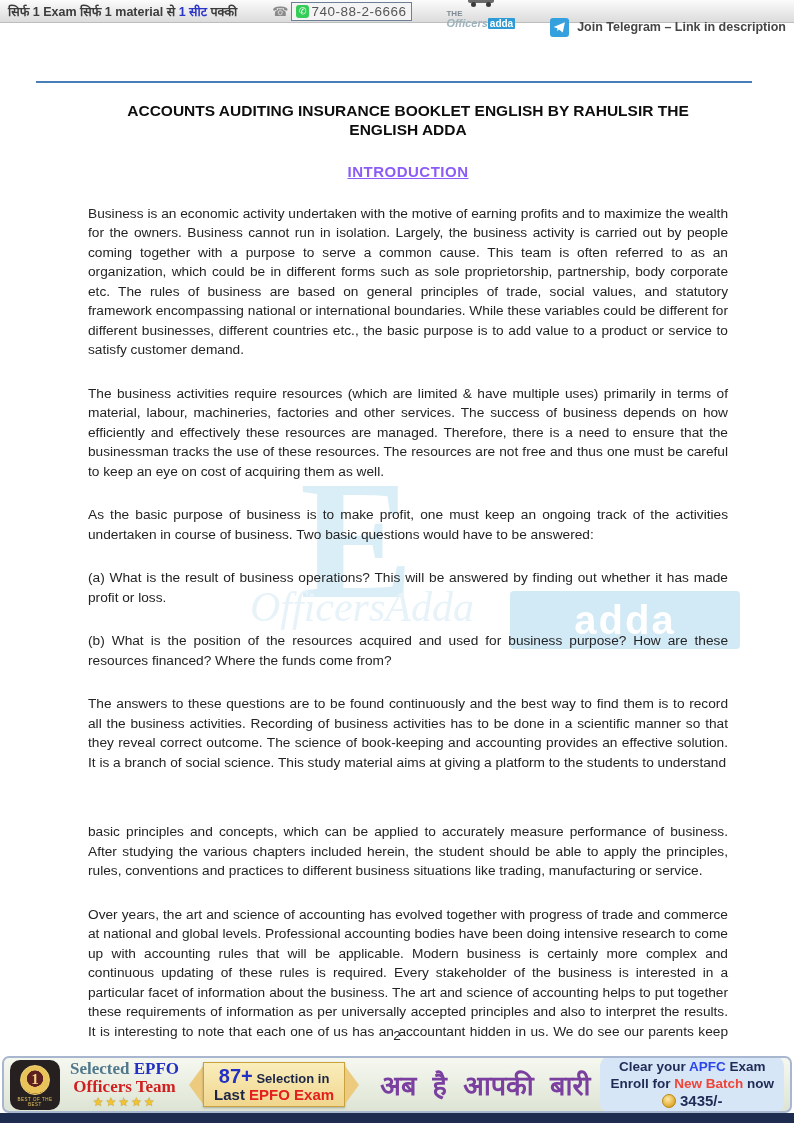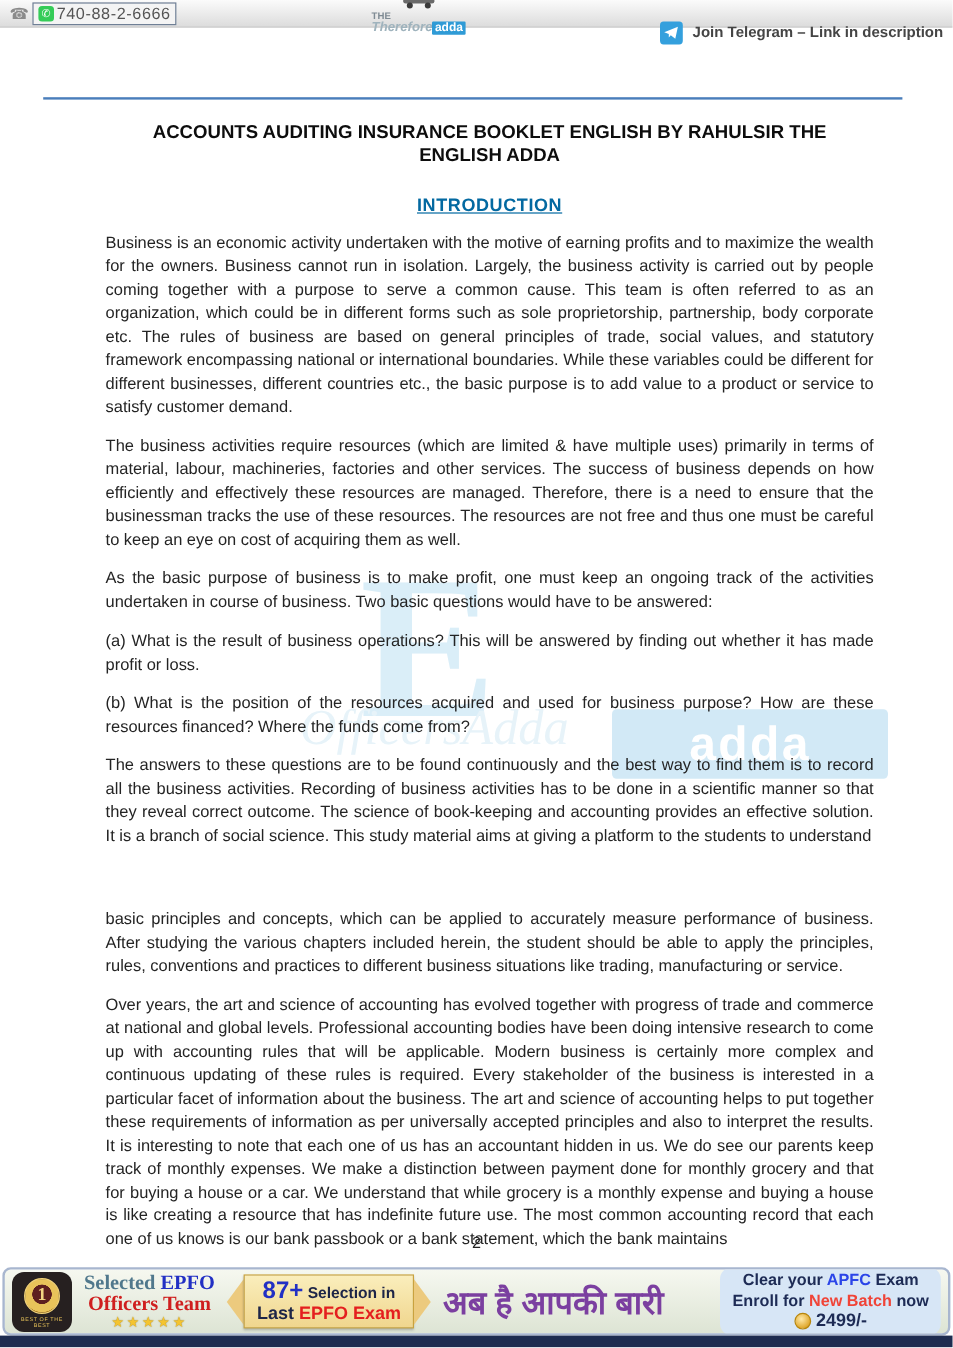--- a/index.html
+++ b/index.html
@@ -33,22 +33,22 @@
   .logo-text .off { font-size:11px; color:#9fb3bd; font-style:italic; }
   .logo-text .adda { background:#2f9bd6; color:#fff; padding:0 2px; border-radius:1px; font-style:normal; font-size:10px; }
   .tg-group { display:flex; align-items:center; gap:8px;margin-top:32px; }
   .tg-icon { width:19px; height:19px; background:#34a0dd; border-radius:3px; display:flex; align-items:center; justify-content:center; }
   .join-text { color:#454545; }
 
   
   .doc { position:absolute; top:23px; left:0; right:0; bottom:80px; padding:0 66px 0 88px; overflow:hidden; }
   .doc-rule { border:none; border-top:2px solid #4a7ebb; margin:58px -24px 0 -52px; }
   .doc-title { margin:18px auto 0; max-width:630px; text-align:center; font-size:15.5px; font-weight:bold; color:#0d0d0d; line-height:1.25; position:relative; z-index:2; }
-  .doc-heading { margin-top:23px; text-align:center; font-size:15px; font-weight:bold; text-decoration:underline; color:#0369a1; letter-spacing:0.5px; position:relative; z-index:2; }
-  .doc p { margin-top:13px; font-size:13.7px; line-height:19.5px; text-align:justify; color:#242424; position:relative; z-index:2; }
+  .doc-heading { margin-top:23px; text-align:center; font-size:15px; font-weight:bold; text-decoration:underline; color:#8b5cf6; letter-spacing:0.5px; position:relative; z-index:2; }
+  .doc p { margin-top:24px; font-size:13.7px; line-height:19.5px; text-align:justify; color:#242424; position:relative; z-index:2; }
   .doc p.block-gap { margin-top:50px; }
 
   
   .watermark { position:absolute; inset:0; z-index:1; pointer-events:none; }
   .wm-letter { position:absolute; left:300px; top:420px; font-size:170px; font-weight:bold; color:#daeef8; font-family:"Liberation Serif", serif; }
   .wm-script { position:absolute; left:250px; top:560px; font-size:42px; font-style:italic; color:#e7f3f9; font-family:"Liberation Serif", serif; }
   .wm-box { position:absolute; left:510px; top:568px; width:230px; height:58px; background:#c3e2f3; opacity:0.75; border-radius:4px;
     display:flex; align-items:center; justify-content:center; font-size:40px; font-weight:bold; color:#ffffff; letter-spacing:2px; }
 
   .page-num { position:absolute; left:0; right:0; top:1028px; text-align:center; font-size:13.5px; color:#222; z-index:2; }
@@ -76,52 +76,53 @@
   .wing.left { border-width:19px 14px 19px 0; border-color:transparent #ecca7e transparent transparent; }
   .wing.right { border-width:19px 0 19px 14px; border-color:transparent transparent transparent #ecca7e; }
   .ribbon {
     background:linear-gradient(#faeebc,#f0d68e); border:1px solid #c9a23e; padding:2px 10px;
     text-align:center; line-height:1.1; box-shadow:0 1px 2px rgba(0,0,0,0.25);
   }
   .ribbon .r1 { font-size:13px; font-weight:bold; color:#1d2547; }
   .ribbon .r1 .big { font-size:20px; color:#2230c4; }
   .ribbon .r2 { font-size:15px; font-weight:bold; color:#1d2547; }
   .ribbon .r2 .red { color:#e41f1f; }
-  .hindi-tag { font-size:27px; font-weight:bold; color:#7b3fa0; flex:1 1 auto; text-align:left; white-space:nowrap; font-family:Liberation Sans, sans-serif; }
+  .hindi-tag { font-size:27px; font-weight:bold; color:#7b3fa0; flex:1 1 auto; text-align:right; white-space:nowrap; font-family:Liberation Mono, monospace; }
   .offer { background:#d7e6f6; border-radius:10px; padding:3px 10px; text-align:center; line-height:1.2;
     font-size:13.5px; font-weight:bold; color:#1d2b55; flex:0 0 auto; }
   .offer .blue { color:#2b45e8; } .offer .red { color:#f04438; }
   .offer .price-row { display:flex; align-items:center; justify-content:center; gap:4px; font-size:15px; }
   .coin-icon { width:14px; height:14px; border-radius:50%; display:inline-block;
     background:radial-gradient(circle at 40% 35%, #ffe9a8, #e0a92f 70%, #9c6f14); border:1px solid #b8860b; }
   .bottom-strip { position:absolute; left:0; right:0; bottom:0; height:10px; background:#1e2c50; }
 </style>
 </head>
 <body>
 
 <div class="page">
 
   <div class="top-banner">
+    <div class="tagline"><span>सिर्फ 1 Exam सिर्फ 1 material से </span><span class="hl">1 सीट</span><span> पक्की</span></div>
     <div class="phone-group">
       <span class="phone-glyph">☎</span>
       <div class="phone-box">
         <span class="wa-icon">✆</span>
         <span>740-88-2-6666</span>
       </div>
     </div>
     <div class="logo-group">
       <div class="jeep">
           <div class="cab"></div>
           <div class="body"></div>
           <div class="w1"></div>
           <div class="w2"></div>
         </div>
       <div class="logo-text">
         <span>THE</span><br>
-        <span class="off">Therefore</span><span class="adda">adda</span>
+        <span class="off">Officers</span><span class="adda">adda</span>
       </div>
     </div>
     <div class="tg-group">
       <span class="tg-icon">
         <svg width="13" height="13" viewBox="0 0 24 24">
             <path d="M1 11 L22 2.5 L18 21 L11 15.5 L8 18.8 L8 13.6 Z" fill="#ffffff"></path>
           </svg>
       </span>
       <span class="join-text">Join Telegram – Link in description</span>
     </div>
@@ -168,19 +169,19 @@
         <div class="r2"><span>Last </span><span class="red">EPFO Exam</span></div>
       </div>
       <div class="wing right"></div>
     </div>
     <div class="hindi-tag">अब है आपकी बारी</div>
     <div class="offer">
       <div><span>Clear your </span><span class="blue">APFC</span><span> Exam</span></div>
       <div><span>Enroll for </span><span class="red">New Batch</span><span> now</span></div>
       <div class="price-row">
           <span class="coin-icon"></span>
-          <span>2499/-</span>
+          <span>3435/-</span>
         </div>
     </div>
   </div>
 
   <div class="bottom-strip"></div>
 </div>
 
 </body></html>

